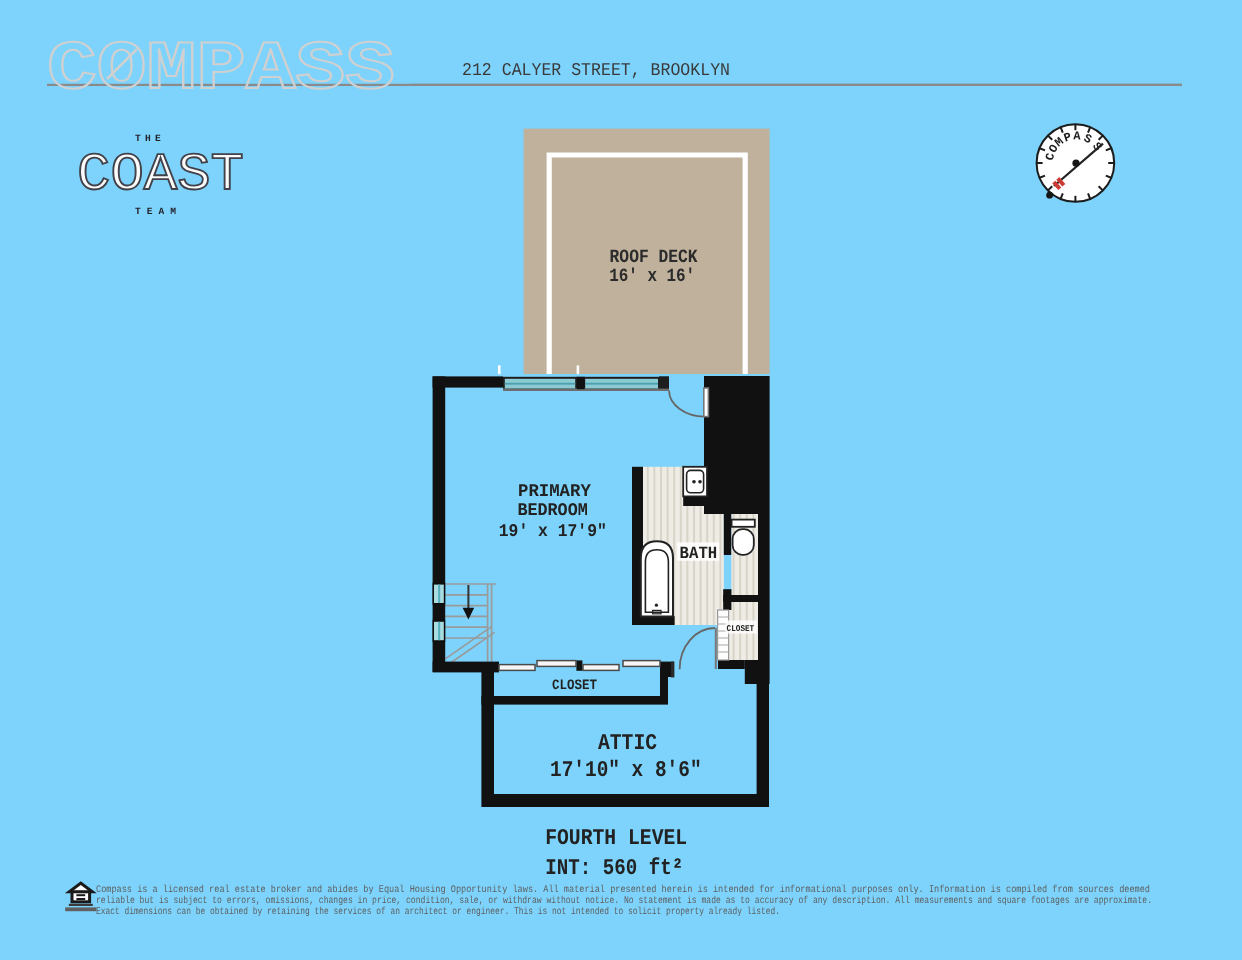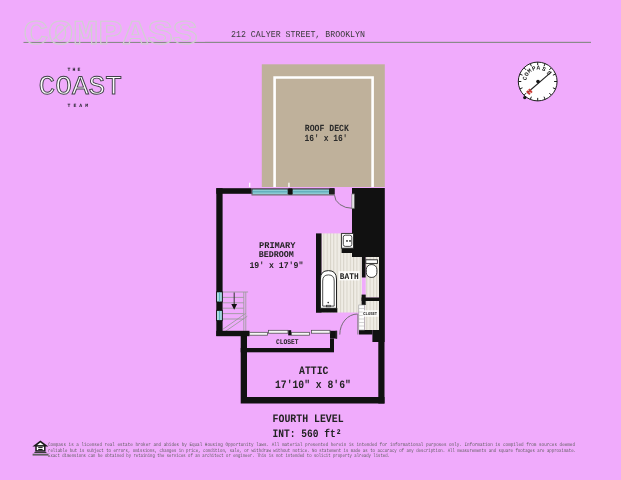--- a/index.html
+++ b/index.html
@@ -1,16 +1,16 @@
 <!DOCTYPE html>
 <html><head>
 <meta charset="utf-8">
 <style>
   html,body{margin:0;padding:0;background:#fff;}
-  #page{position:relative;width:621px;height:480px;background:#f0abfc;overflow:hidden;transform:translateZ(0);will-change:transform;}
+  #page{position:relative;width:621px;height:480px;background:#7dd3fc;overflow:hidden;transform:translateZ(0);will-change:transform;}
   svg{position:absolute;top:0;left:0;}
   text{font-family:"Liberation Mono",monospace;}
 </style>
 </head>
 <body>
 <div id="page">
 <svg width="621" height="480" viewBox="0 0 621 480" text-rendering="geometricPrecision">
 
   <rect x="23.5" y="41.9" width="181.5" height="1.1" fill="#8a8a8a"></rect>
   <rect x="205" y="41.8" width="386" height="1.2" fill="#8a8a8a"></rect>

